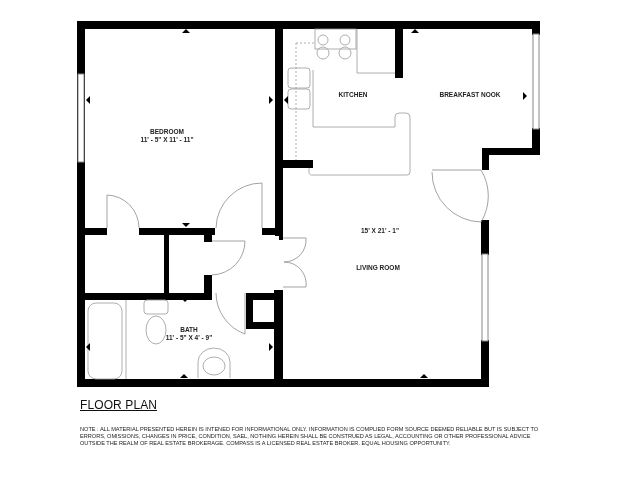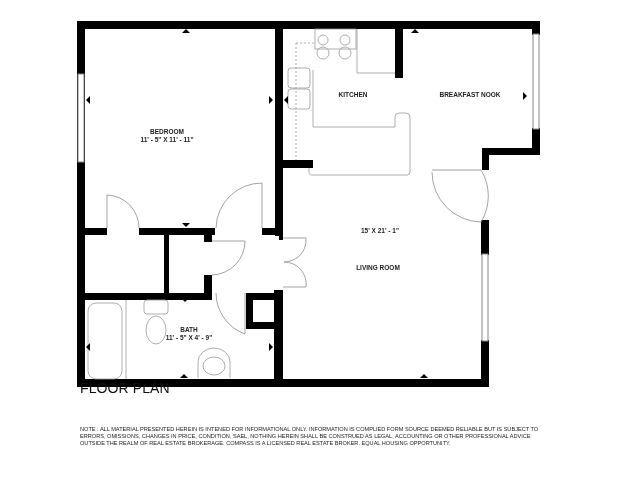--- a/index.html
+++ b/index.html
@@ -1,19 +1,19 @@
 <!DOCTYPE html>
 <html><head>
 <meta charset="utf-8">
 <style>
   html, body { margin: 0; padding: 0; background: #ffffff; }
   body { width: 621px; height: 480px; position: relative; overflow: hidden; font-family: "Liberation Sans", sans-serif; }
   #plan { position: absolute; left: 0; top: 0; }
   .lbl { font-family: "Liberation Sans", sans-serif; font-weight: bold; font-size: 6.5px; fill: #222; }
-  .title { position: absolute; left: 80px; top: 380px; font-size: 14px; color: #111; letter-spacing: 0.1px; }
+  .title { position: absolute; left: 80px; top: 398px; font-size: 12px; color: #111; letter-spacing: 0.1px; text-decoration: underline; }
   .note { position: absolute; left: 80px; top: 426px; width: 460px; font-size: 5.6px; line-height: 7px; color: #222; text-transform: uppercase; }
 </style>
 </head>
 <body>
 
 <svg id="plan" width="621" height="400" viewBox="0 0 621 400" xmlns="http://www.w3.org/2000/svg">
 
   <g fill="#000">
 
     <rect x="77" y="21" width="463" height="8"></rect>

